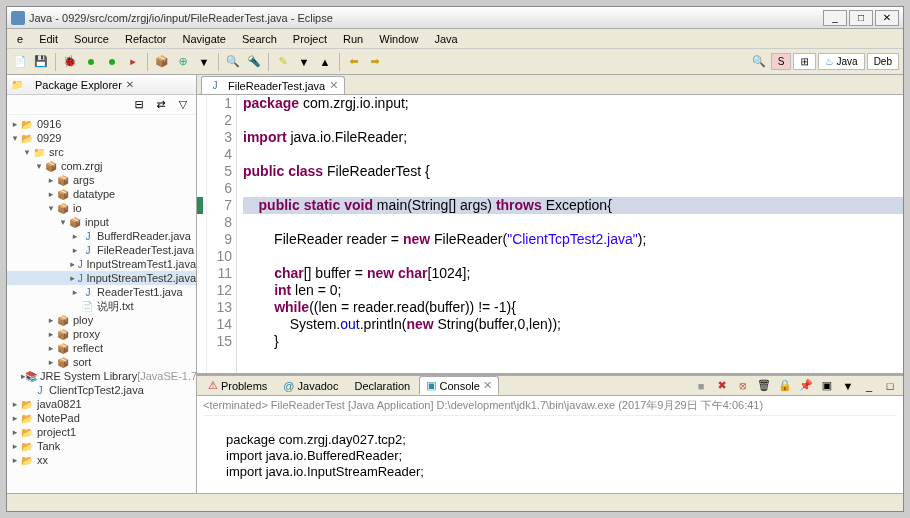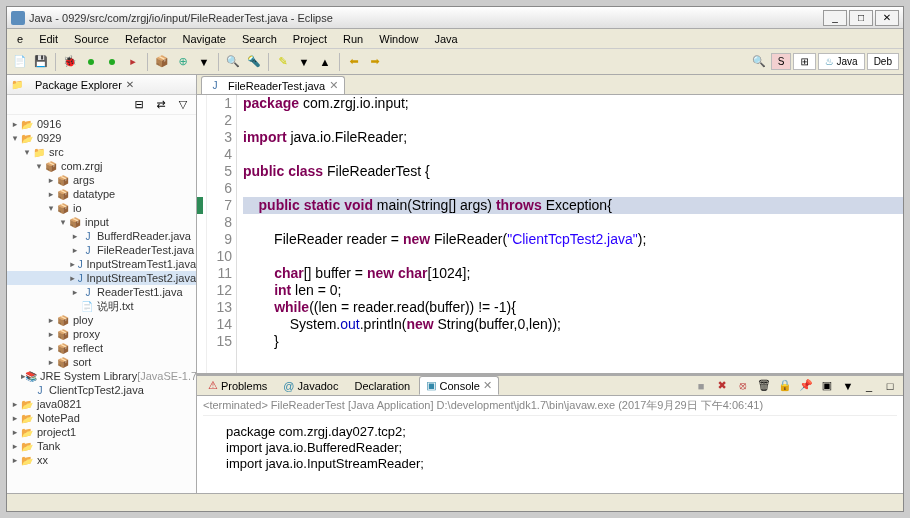--- a/index.html
+++ b/index.html
@@ -44,21 +44,21 @@
 .kw { color: #7f0055; font-weight: bold; }
 .str { color: #2a00ff; }
 .fld { color: #0000c0; }
 .hl { background: #d0d8e8; display: inline-block; width: 100%; }
 .bottom { height: 120px; border-top: 3px solid #aaa; display: flex; flex-direction: column; background: #fff; }
 .btabs { height: 20px; display: flex; align-items: center; background: #ece9d8; border-bottom: 1px solid #aaa; padding: 0 4px; gap: 2px; }
 .btab { padding: 2px 6px; font-size: 11px; border: 1px solid transparent; cursor: pointer; display: flex; align-items: center; gap: 3px; }
 .btab.active { background: #fff; border-color: #aaa; border-bottom-color: #fff; border-radius: 3px 3px 0 0; }
 .btabs .btools { margin-left: auto; display: flex; gap: 3px; }
 .console { flex: 1; overflow: auto; padding: 2px 6px; font-family: Consolas, monospace; font-size: 13px; }
-.termline { color: #888; font-size: 11px; border-bottom: 1px solid #eee; padding-bottom: 2px; margin-bottom: 8px; }
+.termline { color: #888; font-size: 11px; border-bottom: 1px solid #eee; padding-bottom: 2px; margin-bottom: 16px; }
 .cline { line-height: 16px; padding-left: 23px; }
 .statusbar { height: 18px; border-top: 1px solid #aaa; background: #ece9d8; }
 .odot { width:6px; height:6px; border-radius:50%; display:inline-block; }
 </style>
 </head>
 <body>
 
 <div class="window">
   <div class="titlebar">
     <div class="ticon"></div>

